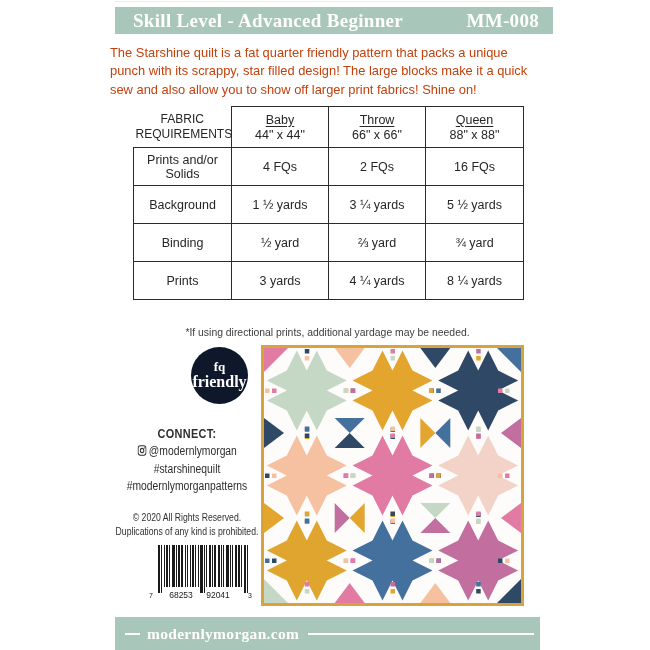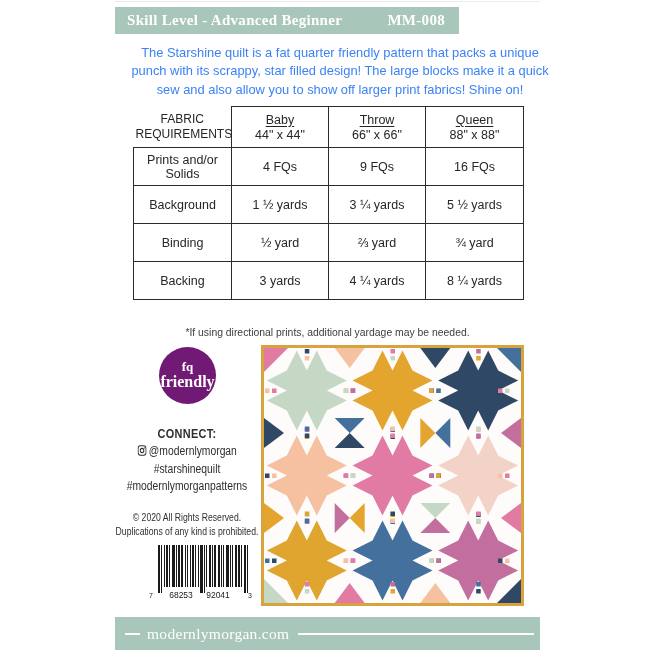--- a/index.html
+++ b/index.html
@@ -7,31 +7,31 @@
     width:650px;height:650px;position:relative;background:#ffffff;
     font-family:"Liberation Sans", sans-serif;color:#3b3b3b;overflow:hidden;
   }
   .abs{position:absolute;}
 
   
   .card-top-edge{left:115px;top:1px;width:425px;height:1px;background:#ececec;}
 
   
   .header-bar{
-    left:115px;top:7px;width:344px;height:27px;background:#a9c6ba;
+    left:115px;top:7px;width:438px;height:27px;background:#a9c6ba;
     display:flex;align-items:center;justify-content:space-between;
-    padding:0 14px 0 12px;box-sizing:border-box;
-    font-family:"Liberation Serif", serif;font-weight:bold;font-size:15px;
+    padding:0 14px 0 18px;box-sizing:border-box;
+    font-family:"Liberation Serif", serif;font-weight:bold;font-size:19px;
     color:#ffffff;letter-spacing:.3px;
   }
 
   
   .description{
-    left:124px;top:44px;width:432px;text-align:center;
-    font-size:12.9px;line-height:1.42;color:#3b82f6;
+    left:110px;top:44px;width:432px;
+    font-size:12.9px;line-height:1.42;color:#c2410c;
   }
   .description span{display:block;}
 
   
   table.fabric{
     position:absolute;left:133px;top:106px;width:390px;
     border-collapse:collapse;table-layout:fixed;
     font-size:12.5px;color:#262626;border-radius:21px;
   }
   table.fabric th, table.fabric td{
@@ -77,21 +77,21 @@
   
   .quilt{left:261px;top:345px;width:263px;height:261px;}
 
   
   .footer-bar{
     left:115px;top:617px;width:425px;height:33px;background:#a9c6ba;
     display:flex;align-items:center;box-sizing:border-box;padding:0 6px 0 10px;
   }
   .footer-dash{width:15px;height:2px;background:#ffffff;margin-right:7px;flex:none;}
   .footer-site{
-    font-family:"Liberation Serif", serif;font-weight:normal;font-size:15.5px;
+    font-family:"Liberation Serif", serif;font-weight:bold;font-size:15.5px;
     color:#ffffff;letter-spacing:.3px;white-space:nowrap;
   }
   .footer-line{flex:1;height:2px;background:#ffffff;margin-left:9px;}
 </style>
 </head>
 <body>
 
 <div class="abs card-top-edge"></div>
 
 <div class="abs header-bar" style="background: rgb(169, 198, 186);">
@@ -124,47 +124,47 @@
       <span class="colsize">66" x 66"</span>
     </th>
     <th>
       <span class="colname">Queen</span>
       <span class="colsize">88" x 88"</span>
     </th>
   </tr>
   <tr class="body">
     <th>Prints and/or Solids</th>
     <td>4 FQs</td>
-    <td>9 FQs</td>
+    <td>2 FQs</td>
     <td>16 FQs</td>
   </tr>
   <tr class="body">
     <th>Background</th>
     <td>1 ½ yards</td>
     <td>3 ¼ yards</td>
     <td>5 ½ yards</td>
   </tr>
   <tr class="body">
     <th>Binding</th>
     <td>½ yard</td>
     <td>⅔ yard</td>
     <td>¾ yard</td>
   </tr>
   <tr class="body">
-    <th>Backing</th>
+    <th>Prints</th>
     <td>3 yards</td>
     <td>4 ¼ yards</td>
     <td>8 ¼ yards</td>
   </tr>
 </tbody>
   </table>
 
 <div class="abs footnote">*If using directional prints, additional yardage may be needed.</div>
 
-<div class="abs badge" style="background: #701a75;">
+<div class="abs badge" style="background: #0f172a; margin-left: 32px;">
   <span class="l1">fq</span>
   <span class="l2">friendly</span>
 </div>
 
 <div class="abs connect">
   <div class="connect-inner">
     <div class="connect-title">CONNECT:</div>
     <div class="connect-line">
       <span class="ig-icon">
         <svg width="11" height="11" viewBox="0 0 11 11">

